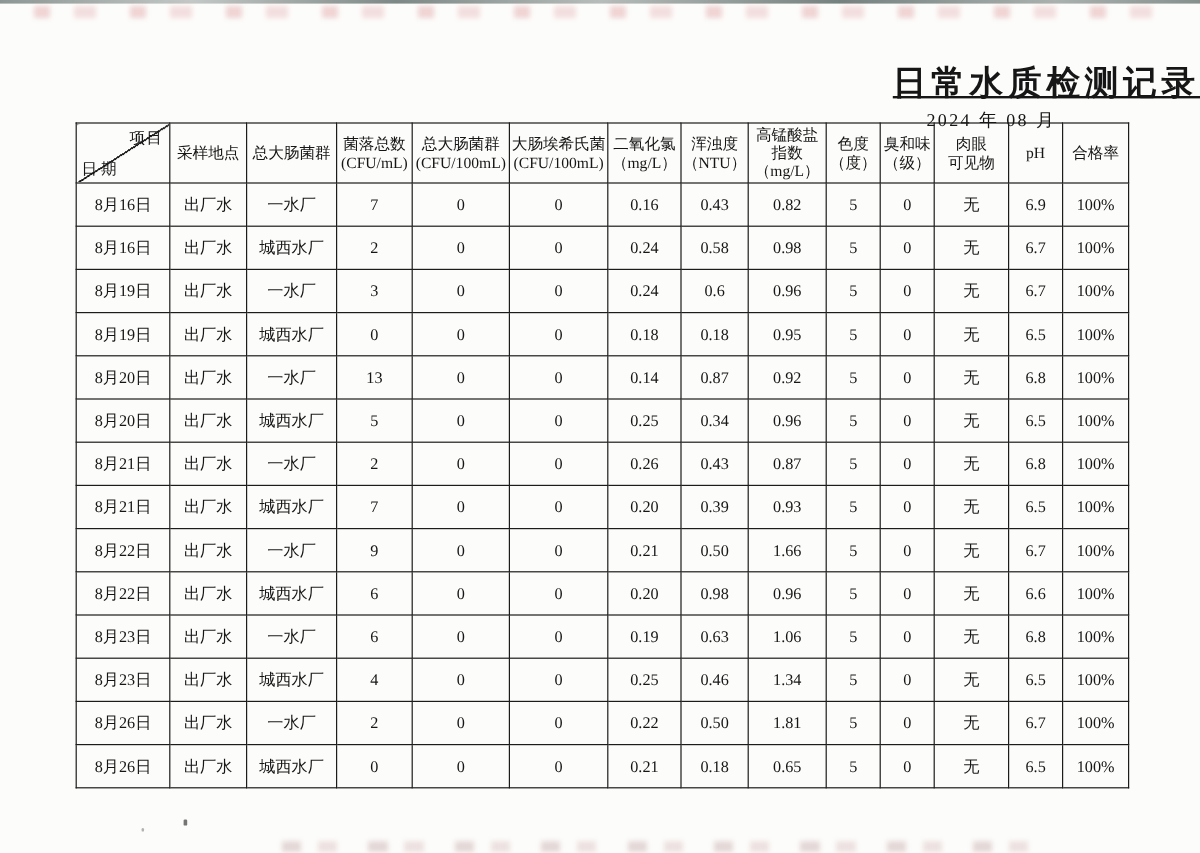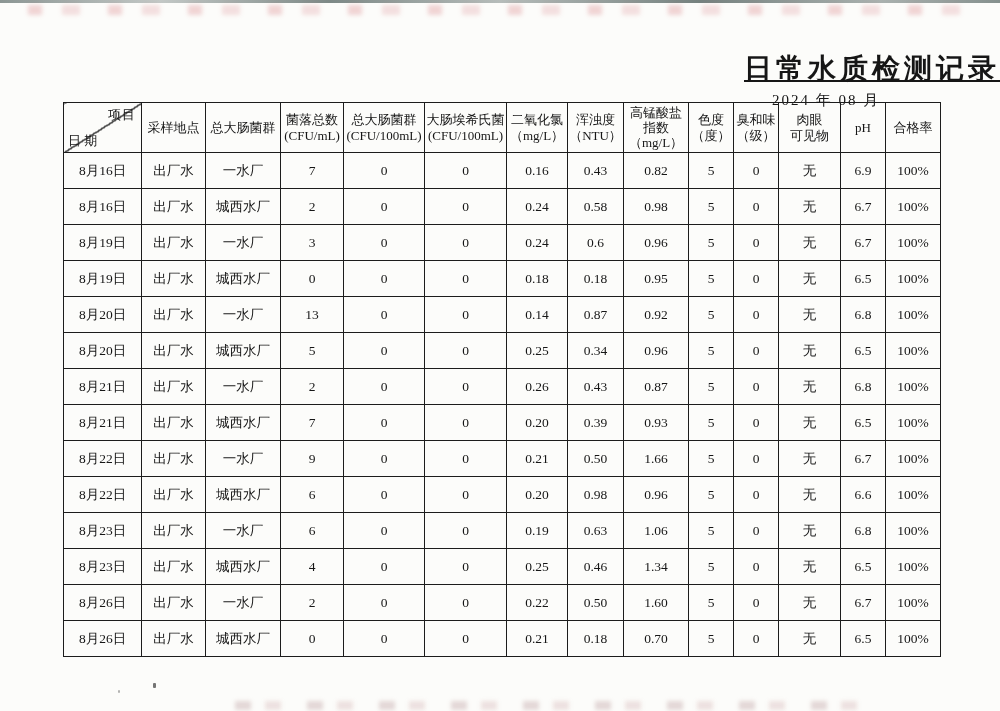--- a/index.html
+++ b/index.html
@@ -367,37 +367,37 @@
         </tr>
         <tr>
           <td>8月26日</td>
           <td>出厂水</td>
           <td>一水厂</td>
           <td>2</td>
           <td>0</td>
           <td>0</td>
           <td>0.22</td>
           <td>0.50</td>
-          <td>1.60</td>
+          <td>1.81</td>
           <td>5</td>
           <td>0</td>
           <td>无</td>
           <td>6.7</td>
           <td>100%</td>
         </tr>
         <tr>
           <td>8月26日</td>
           <td>出厂水</td>
           <td>城西水厂</td>
           <td>0</td>
           <td>0</td>
           <td>0</td>
           <td>0.21</td>
           <td>0.18</td>
-          <td>0.70</td>
+          <td>0.65</td>
           <td>5</td>
           <td>0</td>
           <td>无</td>
           <td>6.5</td>
           <td>100%</td>
         </tr>
       </tbody>
   </table>
 
   <div class="artifact-bottom-bleed"></div>

